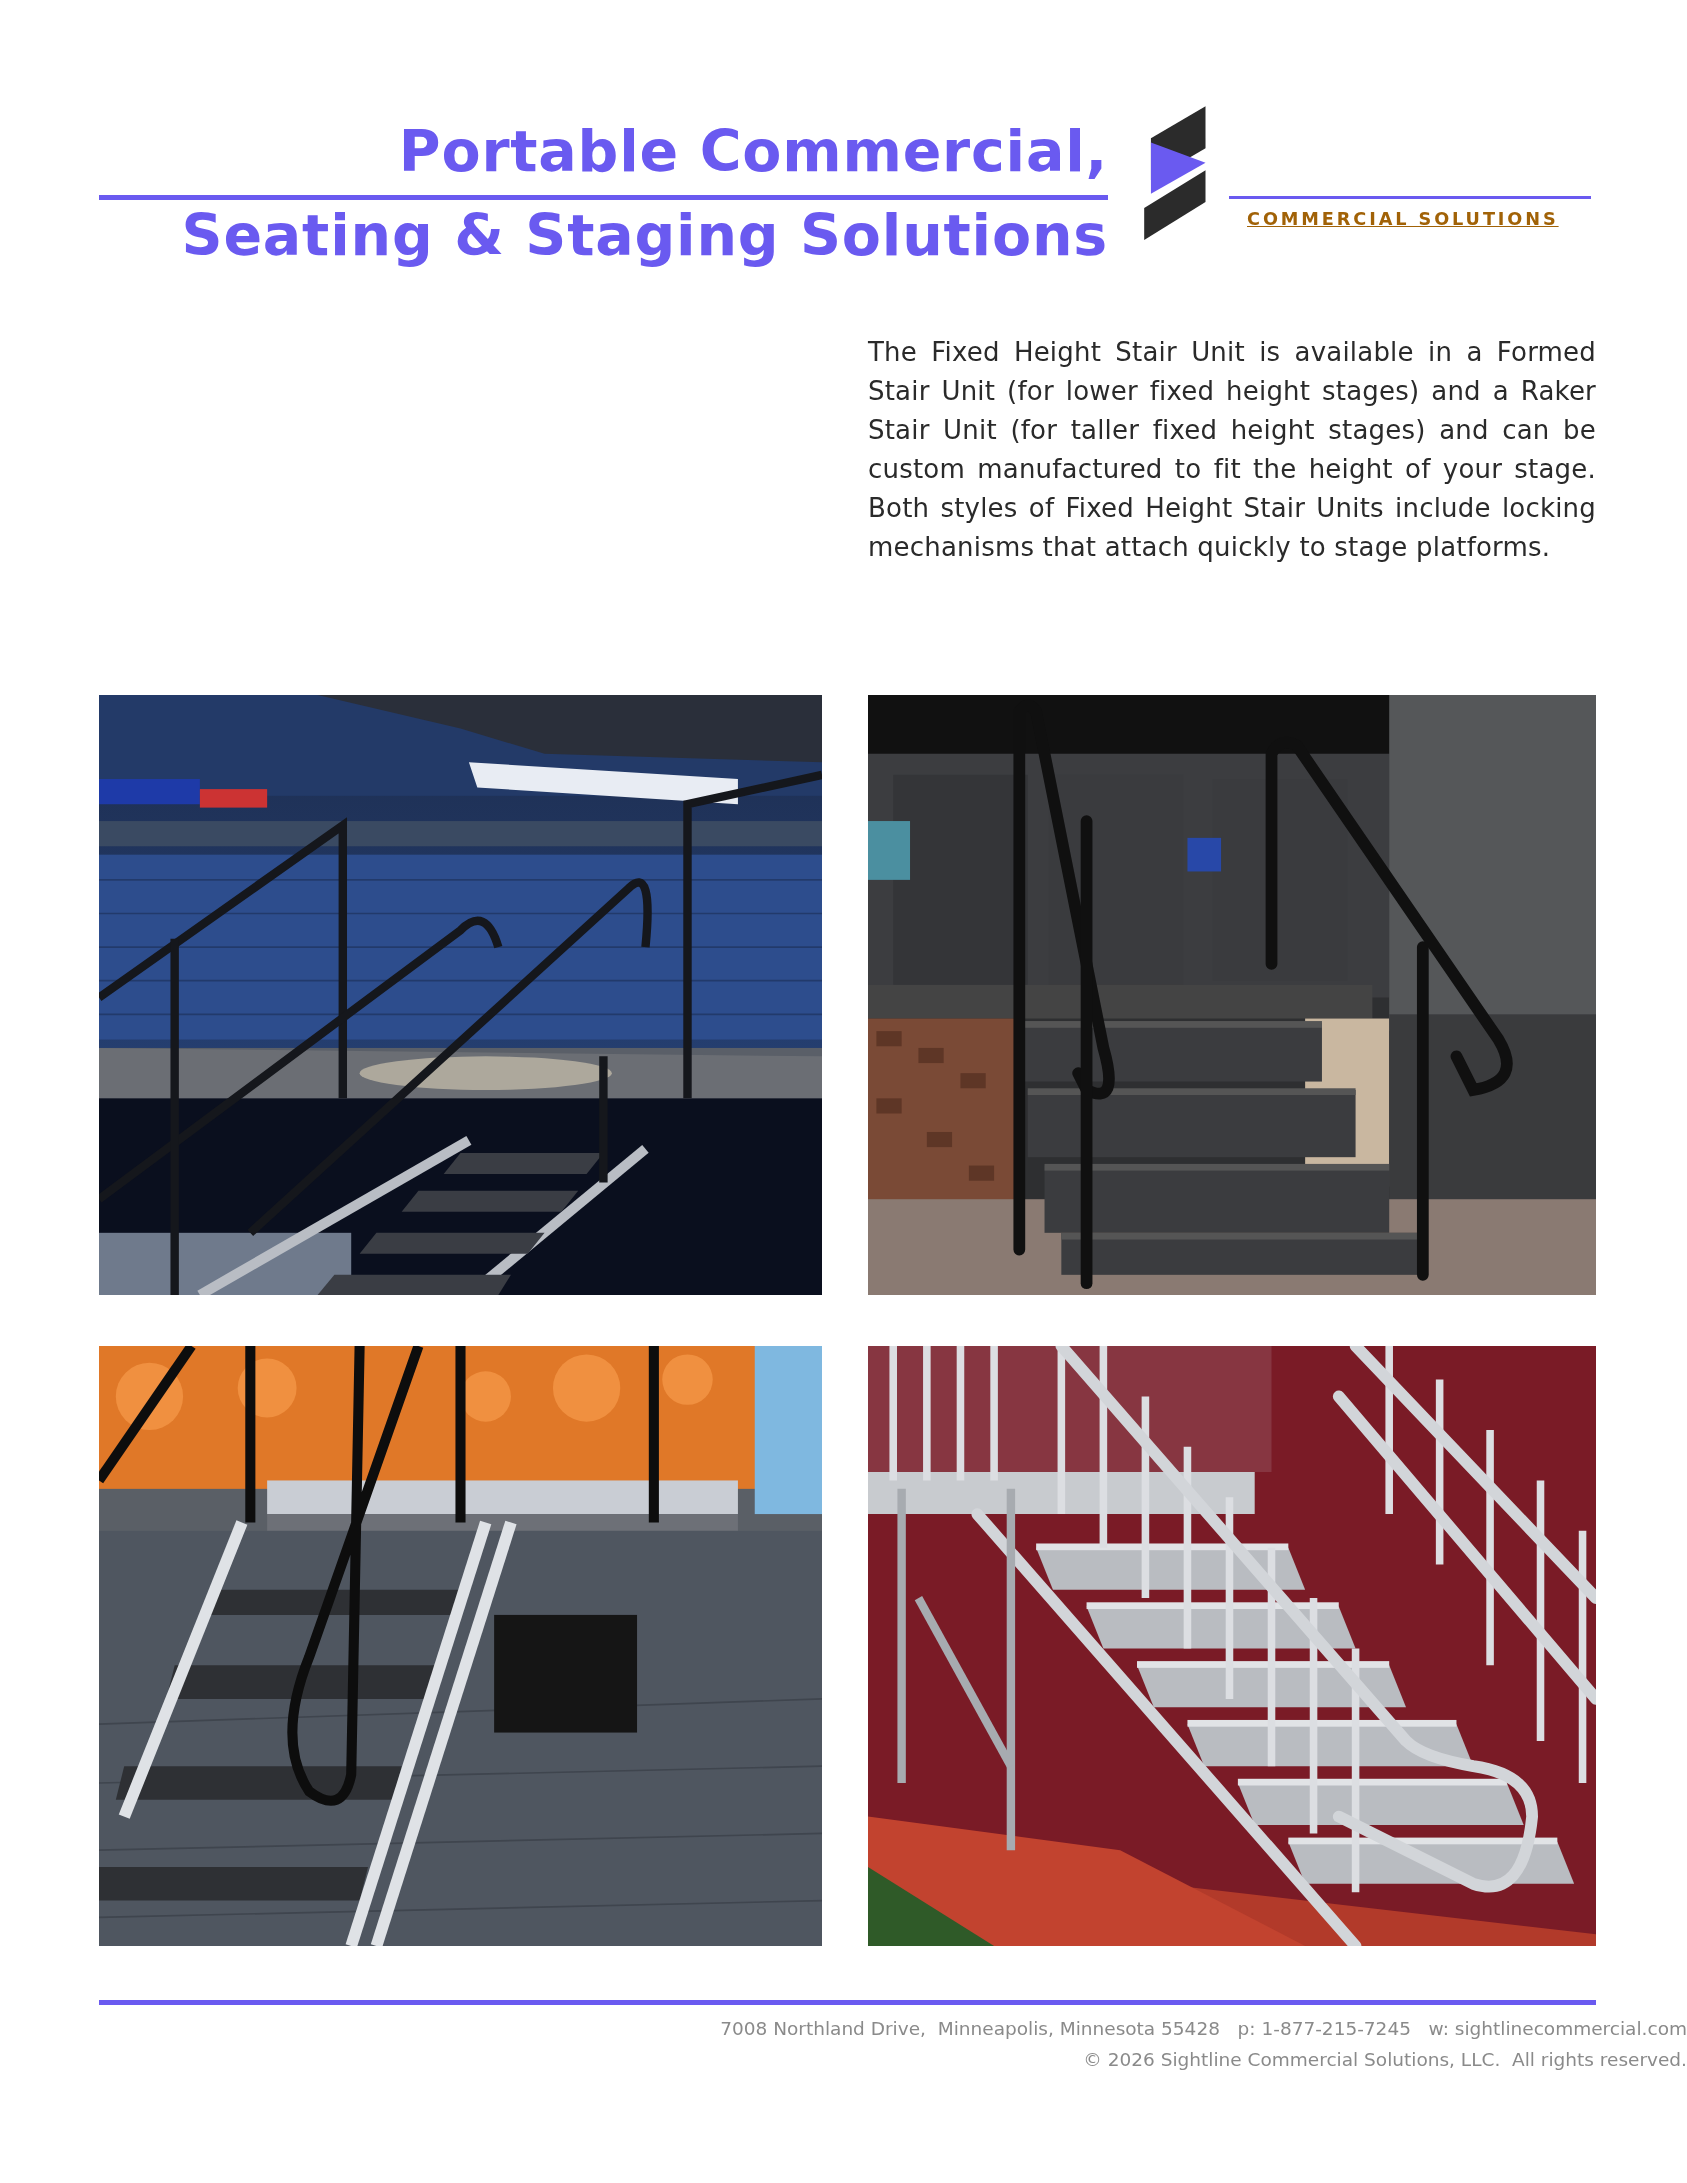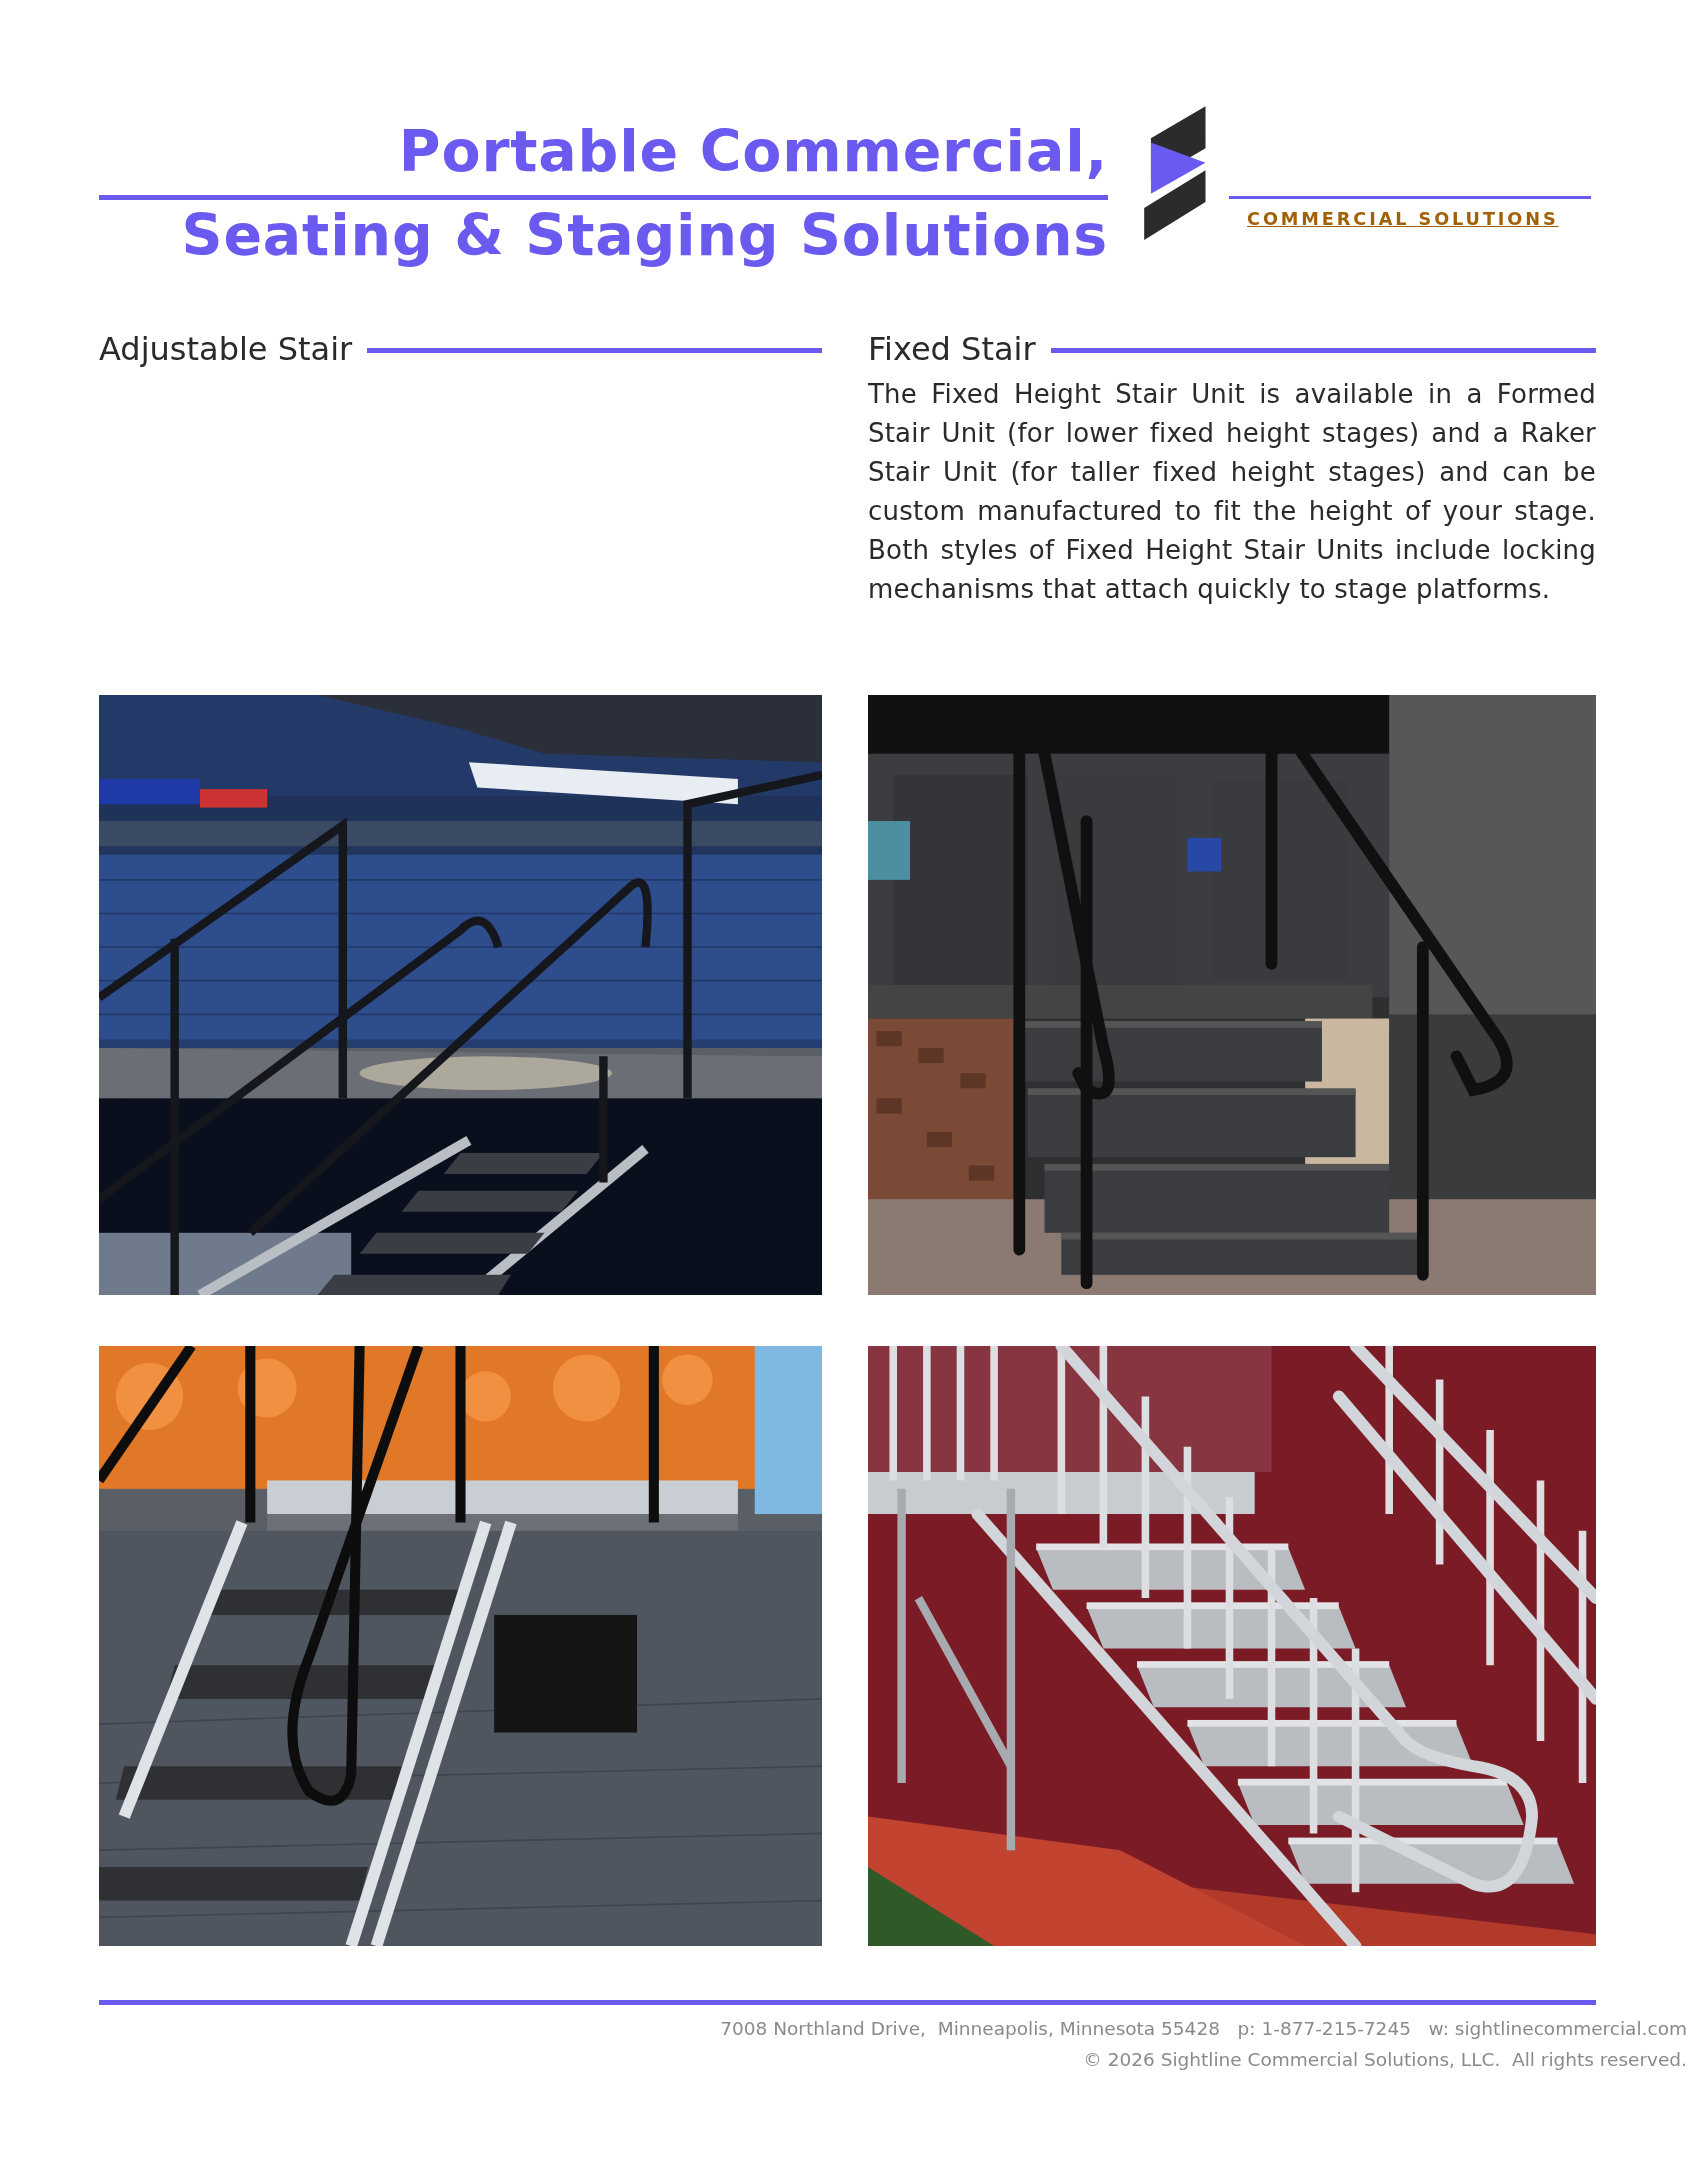--- a/index.html
+++ b/index.html
@@ -84,31 +84,23 @@
   <svg class="mark" width="84" height="147" viewBox="0 0 100 175">
     <polygon points="13,42 78,4 78,54 13,92" fill="#2b2b2b" transform="translate(0,0)"></polygon>
     <polygon points="13,47 78,71 13,108" fill="#6a5af0"></polygon>
     <polygon points="5,125 78,80 78,118 5,163" fill="#2b2b2b"></polygon>
   </svg>
   <div class="logo-rule"></div>
   <div class="logo-sub">COMMERCIAL SOLUTIONS</div>
 </div>
 
 <div class="section left">
-  <div class="section-head">
-    <h2>Adjustable Stair</h2>
-    <div class="rule"></div>
-  </div>
 </div>
 
 <div class="section right">
-  <div class="section-head">
-    <h2>Fixed Stair</h2>
-    <div class="rule"></div>
-  </div>
   <p>The Fixed Height Stair Unit is available in a Formed Stair Unit (for lower fixed height stages) and a Raker Stair Unit (for taller fixed height stages) and can be custom manufactured to fit the height of your stage. Both styles of Fixed Height Stair Units include locking mechanisms that attach quickly to stage platforms.</p>
 </div>
 
 <div class="photo" id="p1">
   <svg viewBox="0 0 860 714" preserveAspectRatio="none">
     <defs>
       <linearGradient id="g1sky" x1="0" y1="0" x2="0" y2="1">
         <stop offset="0" stop-color="#1d2d4f"></stop>
           <stop offset="1" stop-color="#2a4a86"></stop>
       </linearGradient>

